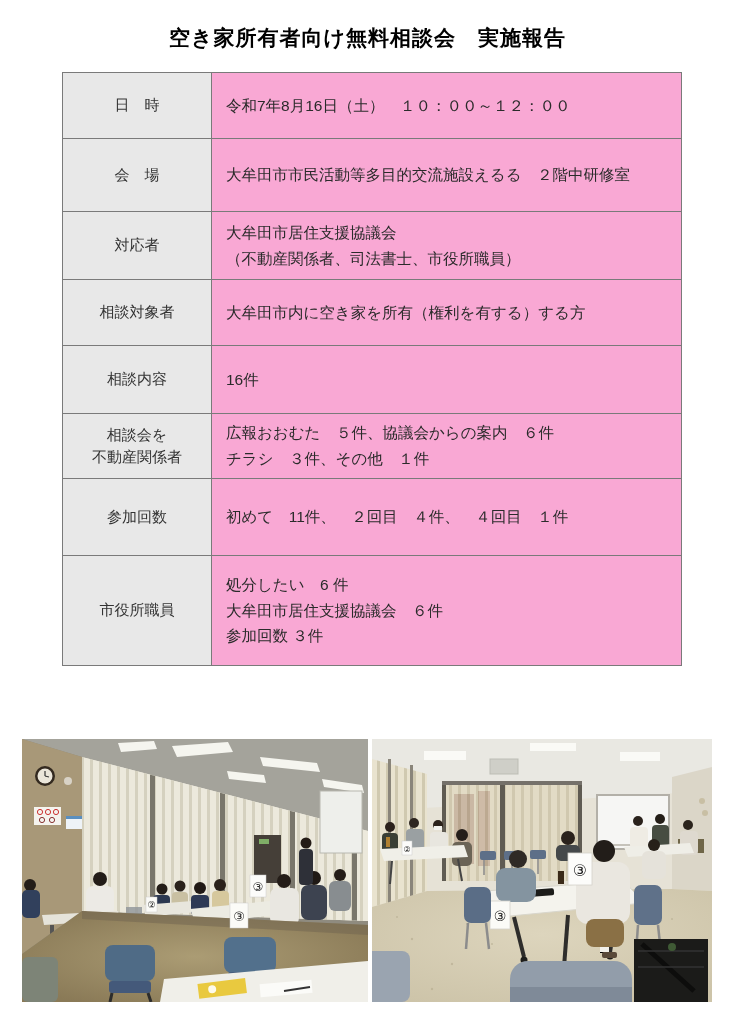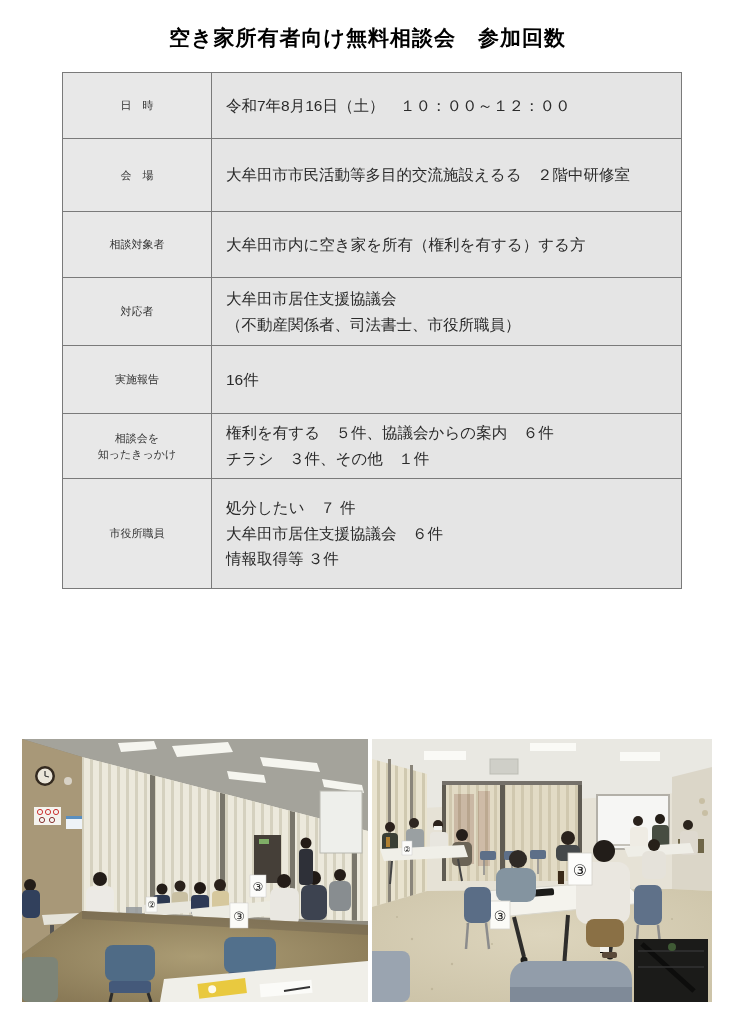--- a/index.html
+++ b/index.html
@@ -12,100 +12,108 @@
     font-size:21px;font-weight:700;color:#000;letter-spacing:1px;
   }
   table.report{
     position:absolute;left:62px;top:72px;width:620px;
     border-collapse:collapse;table-layout:fixed;
   }
   table.report th,table.report td{
     border:1px solid #7a7a7a;vertical-align:middle;
   }
   table.report th{
-    width:140px;background:#e8e8e8;font-weight:400;font-size:11px;color:#333;
+    width:140px;background:#e8e8e8;font-weight:400;font-size:15px;color:#333;
     text-align:center;line-height:1.5;padding:0 4px;
   }
   table.report td{
     font-size:15.5px;color:#2b2b2b;line-height:1.65;padding:4px 14px;
-    text-align:left;background:#e5e5e5;
+    text-align:left;background:#f9a8d4;
   }
   .photo{position:absolute;top:739px;height:263px;}
   .photo svg{display:block;width:100%;height:100%;}
   #photo-left{left:22px;width:346px;}
   #photo-right{left:372px;width:340px;}
 </style>
 </head>
 <body>
 
 <div class="page">
 
-  <div class="title">空き家所有者向け無料相談会　参加回数</div>
+  <div class="title">空き家所有者向け無料相談会　実施報告</div>
 
   <table class="report">
     <tbody>
       <tr style="height:66px;">
         <th>
             <div>日　時</div>
           </th>
         <td>
             <div>令和7年8月16日（土）　１０：００～１２：００</div>
           </td>
       </tr>
       <tr style="height:73px;margin-left:12px;">
         <th>
             <div>会　場</div>
           </th>
         <td>
             <div>大牟田市市民活動等多目的交流施設えるる　２階中研修室</div>
           </td>
       </tr>
-      <tr style="height:66px;">
-        <th>
-            <div>相談対象者</div>
-          </th>
-        <td>
-            <div>大牟田市内に空き家を所有（権利を有する）する方</div>
-          </td>
-      </tr>
       <tr style="height:68px;">
         <th>
             <div>対応者</div>
           </th>
         <td>
           <div>大牟田市居住支援協議会</div>
           <div>（不動産関係者、司法書士、市役所職員）</div>
         </td>
       </tr>
+      <tr style="height:66px;">
+        <th>
+            <div>相談対象者</div>
+          </th>
+        <td>
+            <div>大牟田市内に空き家を所有（権利を有する）する方</div>
+          </td>
+      </tr>
       <tr style="height:68px;">
         <th>
-            <div>実施報告</div>
+            <div>相談内容</div>
           </th>
         <td>
             <div>16件</div>
           </td>
       </tr>
       <tr style="height:65px;">
         <th>
           <div>相談会を</div>
-          <div>知ったきっかけ</div>
+          <div>不動産関係者</div>
         </th>
         <td>
-          <div>権利を有する　５件、協議会からの案内　６件</div>
+          <div>広報おおむた　５件、協議会からの案内　６件</div>
           <div>チラシ　３件、その他　１件</div>
         </td>
       </tr>
+      <tr style="height:77px;">
+        <th>
+            <div>参加回数</div>
+          </th>
+        <td>
+            <div>初めて　11件、　２回目　４件、　４回目　１件</div>
+          </td>
+      </tr>
       <tr style="height:110px;">
         <th>
             <div>市役所職員</div>
           </th>
         <td>
-          <div>処分したい　７ 件</div>
+          <div>処分したい　6 件</div>
           <div>大牟田市居住支援協議会　６件</div>
-          <div>情報取得等 ３件</div>
+          <div>参加回数 ３件</div>
         </td>
       </tr>
     </tbody>
   </table>
 
   <div class="photo" id="photo-left">
     <svg viewBox="0 0 346 263" xmlns="http://www.w3.org/2000/svg">
       <defs>
         <pattern id="blindsL" width="9" height="20" patternUnits="userSpaceOnUse">
           <rect width="9" height="20" fill="#ece9dc"></rect>

